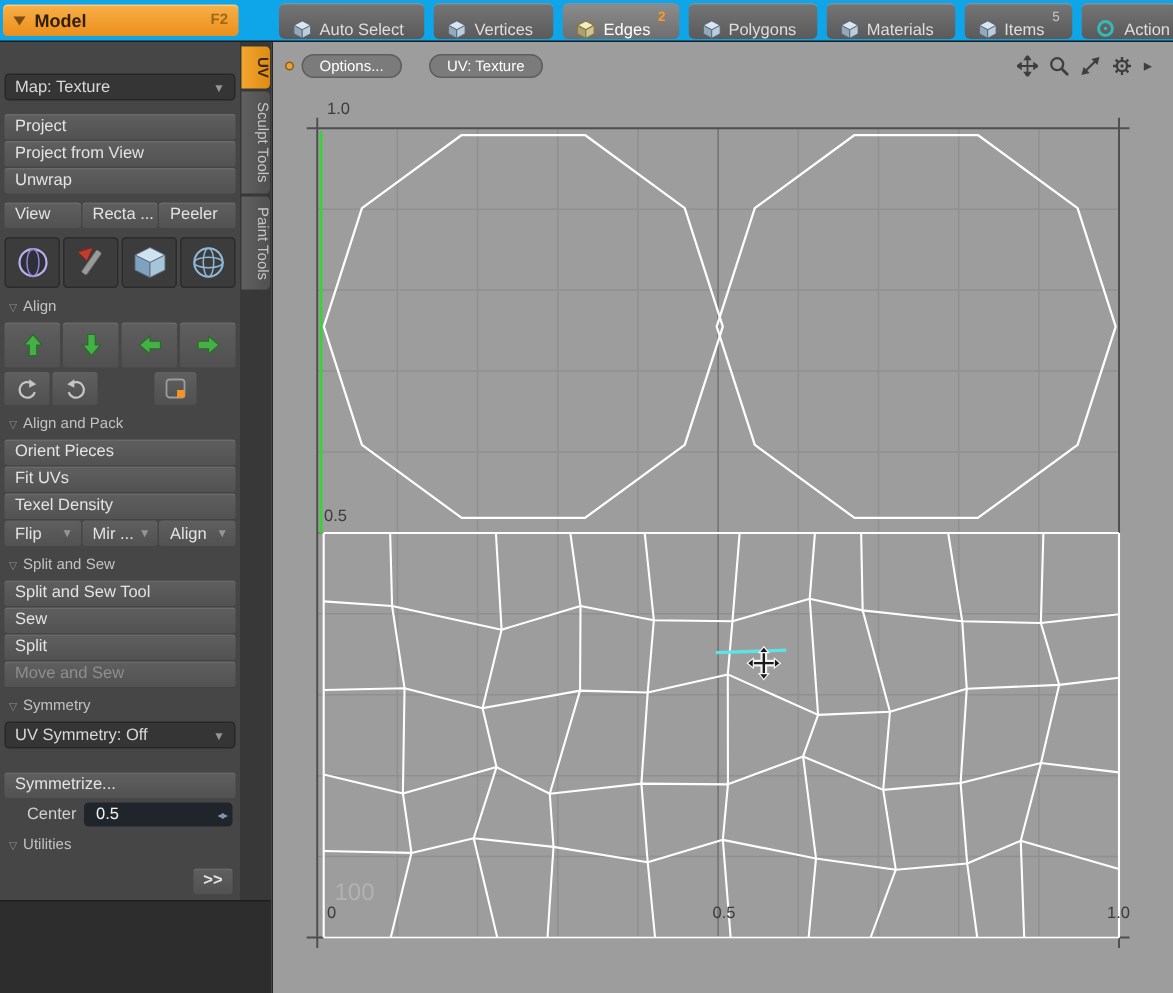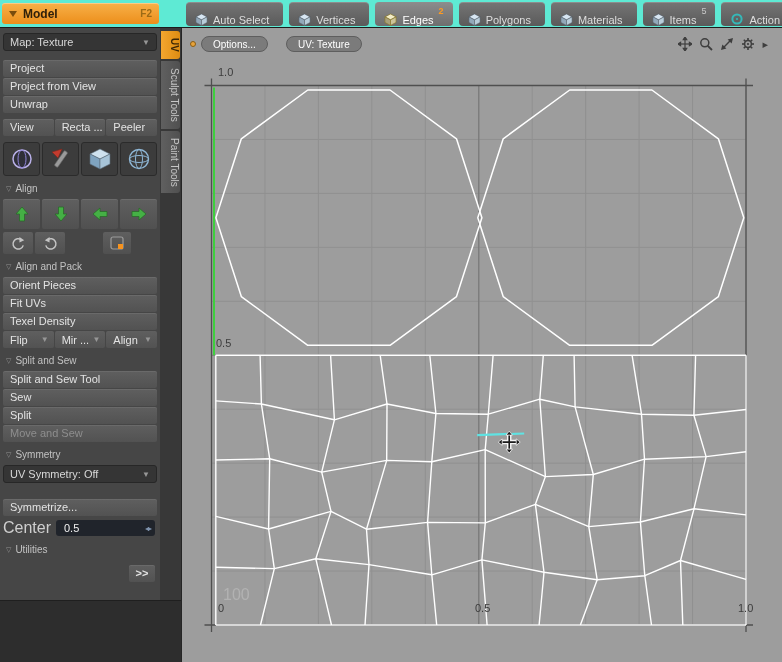--- a/index.html
+++ b/index.html
@@ -1,39 +1,39 @@
 <!DOCTYPE html>
 <html><head>
 <meta charset="utf-8">
 <style>
   *{margin:0;padding:0;box-sizing:border-box;}
   html,body{width:782px;height:662px;overflow:hidden;background:#2a2a2a;
     font-family:"Liberation Sans",sans-serif;-webkit-font-smoothing:antialiased;}
   #app{position:relative;width:782px;height:662px;}
 
   
-  #top-bar{position:absolute;left:0;top:0;width:782px;height:28px;background:#5eead4;border-bottom:1px solid #1b1b1b;}
+  #top-bar{position:absolute;left:0;top:0;width:782px;height:28px;background:#0ea5e9;border-bottom:1px solid #1b1b1b;}
   #model-tab{position:absolute;left:2px;top:3px;width:157px;height:21px;border-radius:3px;
     background:linear-gradient(#f8b049,#ec8f1b);display:flex;align-items:center;padding:0 7px;
     box-shadow:inset 0 1px 0 rgba(255,255,255,.35);cursor:default;}
   .model-tri{width:0;height:0;border-left:4px solid transparent;border-right:4px solid transparent;
     border-top:6px solid #7a4c0d;margin-right:6px;}
   .model-label{font-size:12px;font-weight:bold;color:#30200a;flex:1;}
   .model-key{font-size:10px;color:#9c6a16;font-weight:bold;}
   #mode-tabs{position:absolute;left:186px;top:1px;right:0;height:27px;display:flex;gap:6px;}
   .tab{display:flex;align-items:flex-end;gap:5px;padding:0 9px;height:24px;margin-top:1px;
     background:linear-gradient(#747474,#5a5a5a);border-radius:4px;border-top:1px solid #8d8d8d;
     color:#dedede;font-size:11px;white-space:nowrap;cursor:default;}
   .tab.active{background:linear-gradient(#8b8b8b,#6e6e6e);color:#ffffff;}
   .badge{font-size:9px;color:#c9c9c9;align-self:flex-start;margin:3px 0 0 0;}
   .tab-edges .badge{color:#ff9a1f;font-weight:bold;}
   .tab-action{flex:1;margin-right:0;border-radius:4px 0 0 4px;}
 
   
-  #sidebar{position:absolute;left:0;top:28px;width:160px;height:572px;background:#464646;padding:5px 3px 0 3px;}
+  #sidebar{position:absolute;left:0;top:28px;width:160px;height:572px;background:#464646;padding:21px 3px 0 3px;}
   #side-bottom{position:absolute;left:0;top:600px;width:181px;height:62px;background:#2d2d2d;border-top:1px solid #1f1f1f;}
   #side-rail{position:absolute;left:160px;top:28px;width:21px;height:572px;background:#383838;padding-top:3px;}
   .rail-tab{writing-mode:vertical-rl;text-align:center;width:19px;margin:0 0 2px 1px;border-radius:0 3px 3px 0;
     font-size:10px;color:#c6c6c6;background:linear-gradient(90deg,#606060,#505050);padding:7px 0;cursor:default;}
   .rail-tab.active{background:linear-gradient(90deg,#f4a62f,#dd8c12);color:#3c2706;font-weight:bold;}
 
   .dropdown{height:18px;background:#353535;border:1px solid #272727;border-radius:3px;display:flex;
     align-items:center;padding:0 6px;color:#d8d8d8;font-size:11px;margin-bottom:9px;cursor:default;}
   .dd-arrow{margin-left:auto;color:#969696;font-size:8px;}
   .cmd{height:17px;line-height:17px;background:linear-gradient(#5f5f5f,#525252);border-radius:2px;
@@ -52,21 +52,21 @@
   .arrow-btn{flex:1;height:30px;background:linear-gradient(#5f5f5f,#505050);border-radius:2px;
     display:flex;align-items:center;justify-content:center;box-shadow:inset 0 1px 0 rgba(255,255,255,.08);cursor:default;}
   .rot-row{display:flex;gap:2px;margin-bottom:2px;align-items:center;}
   .rot-btn{width:30px;height:22px;background:linear-gradient(#5f5f5f,#505050);border-radius:2px;
     display:flex;align-items:center;justify-content:center;cursor:default;}
   .snap-btn{width:28px;height:22px;margin-left:36px;background:linear-gradient(#5f5f5f,#505050);border-radius:2px;
     display:flex;align-items:center;justify-content:center;cursor:default;}
   .dd-btn{height:17px;background:linear-gradient(#5f5f5f,#525252);border-radius:2px;color:#e3e3e3;
     font-size:11px;display:flex;align-items:center;padding:0 5px 0 7px;cursor:default;}
   .center-row{display:flex;align-items:center;gap:5px;margin:3px 0 3px 0;}
-  .center-label{width:48px;text-align:right;color:#cfcfcf;font-size:16px;}
+  .center-label{width:48px;text-align:right;color:#cfcfcf;font-size:11px;}
   .center-field{flex:1;height:16px;background:#20242b;border-radius:3px;display:flex;align-items:center;
     color:#f0f0f0;font-size:11px;padding:0 4px 0 8px;margin-right:2px;cursor:default;}
   .mini-slider{margin-left:auto;color:#7f93ad;font-size:8px;letter-spacing:-1px;}
   .expand-row{display:flex;justify-content:flex-end;margin-top:8px;padding-right:2px;}
   .expand-btn{width:26px;padding:0;text-align:center;font-weight:bold;}
 
   
   #viewport{position:absolute;left:181px;top:28px;width:601px;height:634px;background:#9d9d9d;
     border-left:1px solid #252525;overflow:hidden;}
   #uv-canvas{position:absolute;left:0;top:0;font-family:"Liberation Sans",sans-serif;}

